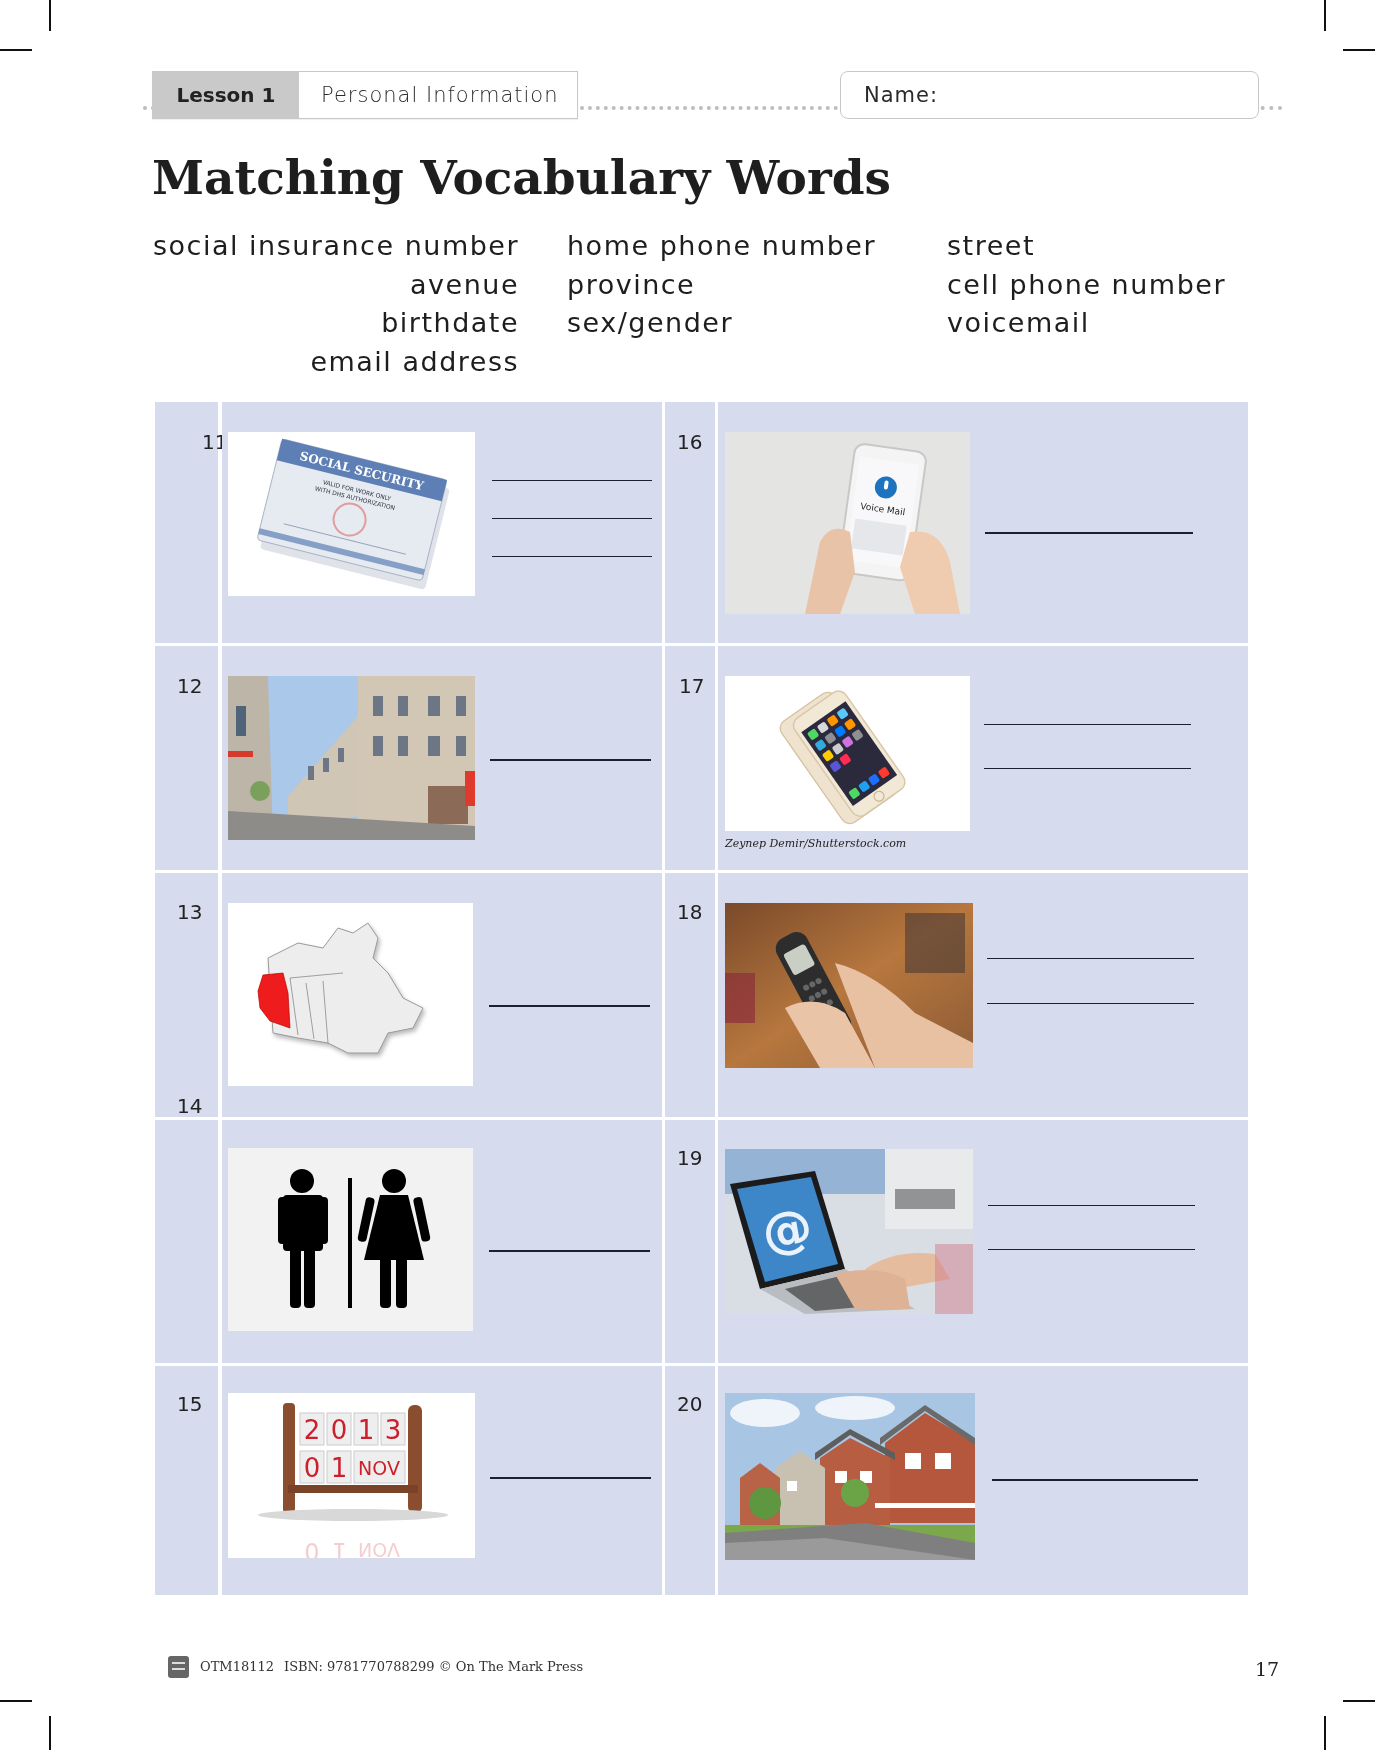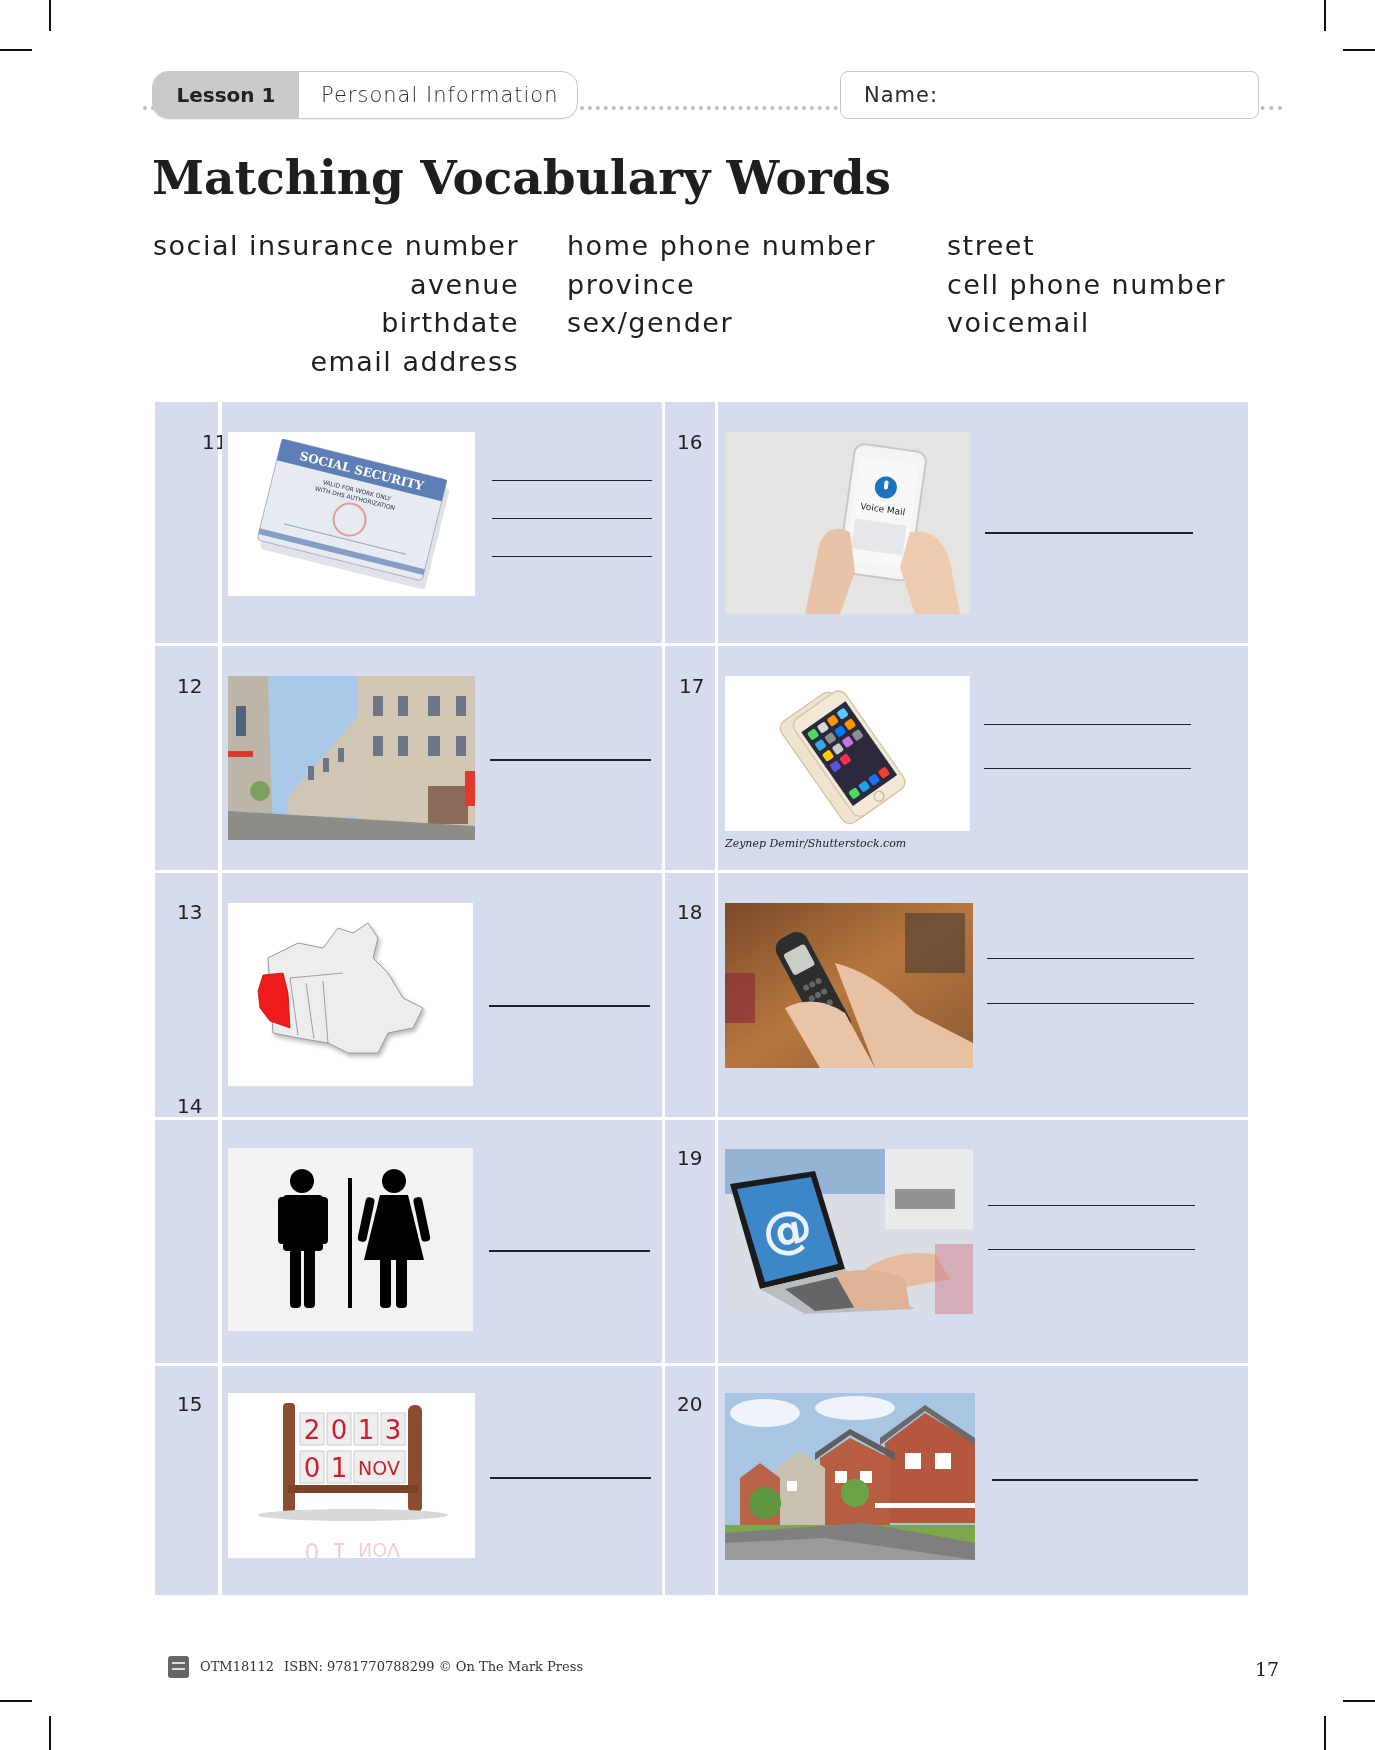--- a/index.html
+++ b/index.html
@@ -1,20 +1,20 @@
 <!DOCTYPE html>
 <html><head>
 <meta charset="utf-8">
 <style>
   html, body { margin:0; padding:0; background:#ffffff; }
   body { width:1375px; height:1750px; position:relative; overflow:hidden; font-family:"DejaVu Sans", sans-serif; color:#1e1e1e; }
   .abs { position:absolute; }
   .crop { position:absolute; background:#111; }
   .dots { position:absolute; height:0; border-top:4px dotted #bdbdbd; }
-  .lesson-tab { position:absolute; left:152px; top:71px; width:424px; height:46px; border:1px solid #c8c8c8; border-radius:16px; background:#fff; overflow:hidden; box-shadow:0 1px 1px rgba(0,0,0,0.06); }
+  .lesson-tab { position:absolute; left:152px; top:71px; width:424px; height:46px; border:1px solid #c8c8c8; border-radius:0; background:#fff; overflow:hidden; box-shadow:0 1px 1px rgba(0,0,0,0.06); }
   .lesson-num { position:absolute; left:0; top:0; width:146px; height:46px; background:#c9c9c9; font-family:"DejaVu Sans", sans-serif; font-weight:bold; font-size:20px; line-height:46px; text-align:center; color:#222; }
   .lesson-topic { position:absolute; left:168px; top:0; height:46px; line-height:46px; font-size:21px; color:#2a2a2a; letter-spacing:1px; font-weight:300; }
   .name-box { position:absolute; left:840px; top:71px; width:409px; height:46px; border:1px solid #c8c8c8; border-radius:8px; background:#fff;padding-left:8px; }
   .name-label { position:absolute; left:23px; top:0; line-height:46px; font-size:21px; color:#2a2a2a; letter-spacing:1px; }
   .title { position:absolute; left:152px; top:150px; font-family:"DejaVu Serif", serif; font-weight:bold; font-size:47px; color:#1e1e1e; letter-spacing:0px; }
   .vocab { position:absolute; font-size:27px; color:#1e1e1e; letter-spacing:1.5px; line-height:38.5px; }
   .cell { position:absolute; background:#d6dcee; }
   .num { position:absolute; font-size:20px; color:#222; font-family:"DejaVu Sans", sans-serif; }
   .pic { position:absolute; overflow:hidden; background:#fff; }
   .line { position:absolute; height:2px; background:#1c2033; }

